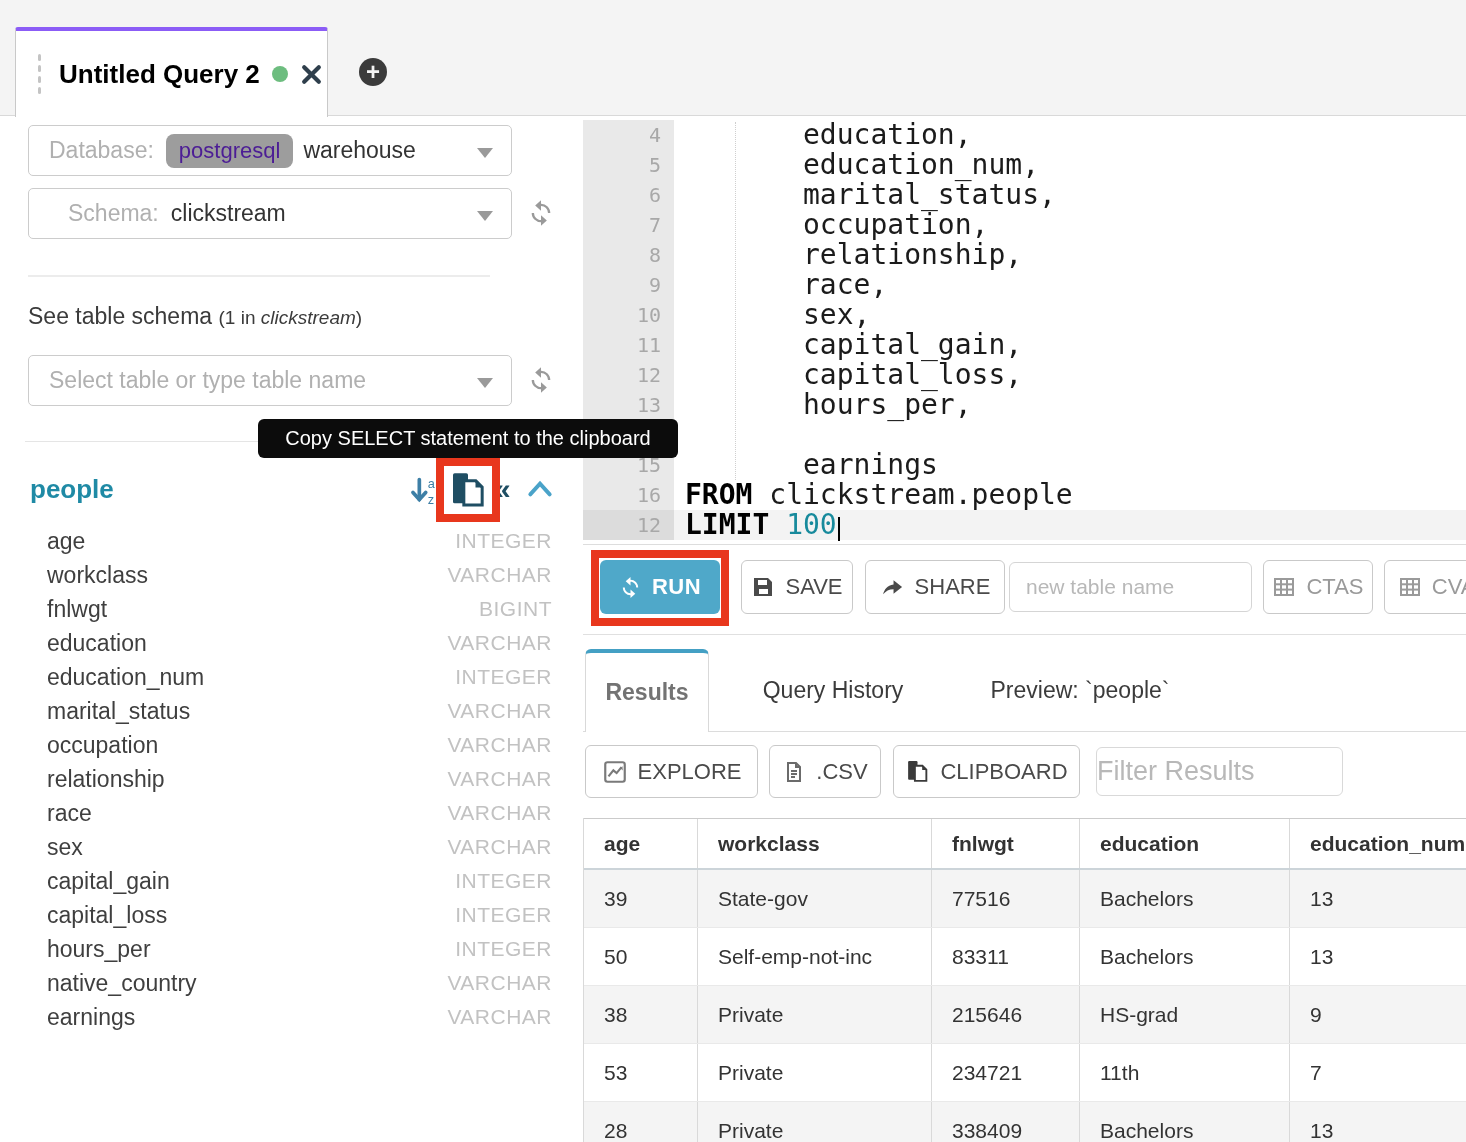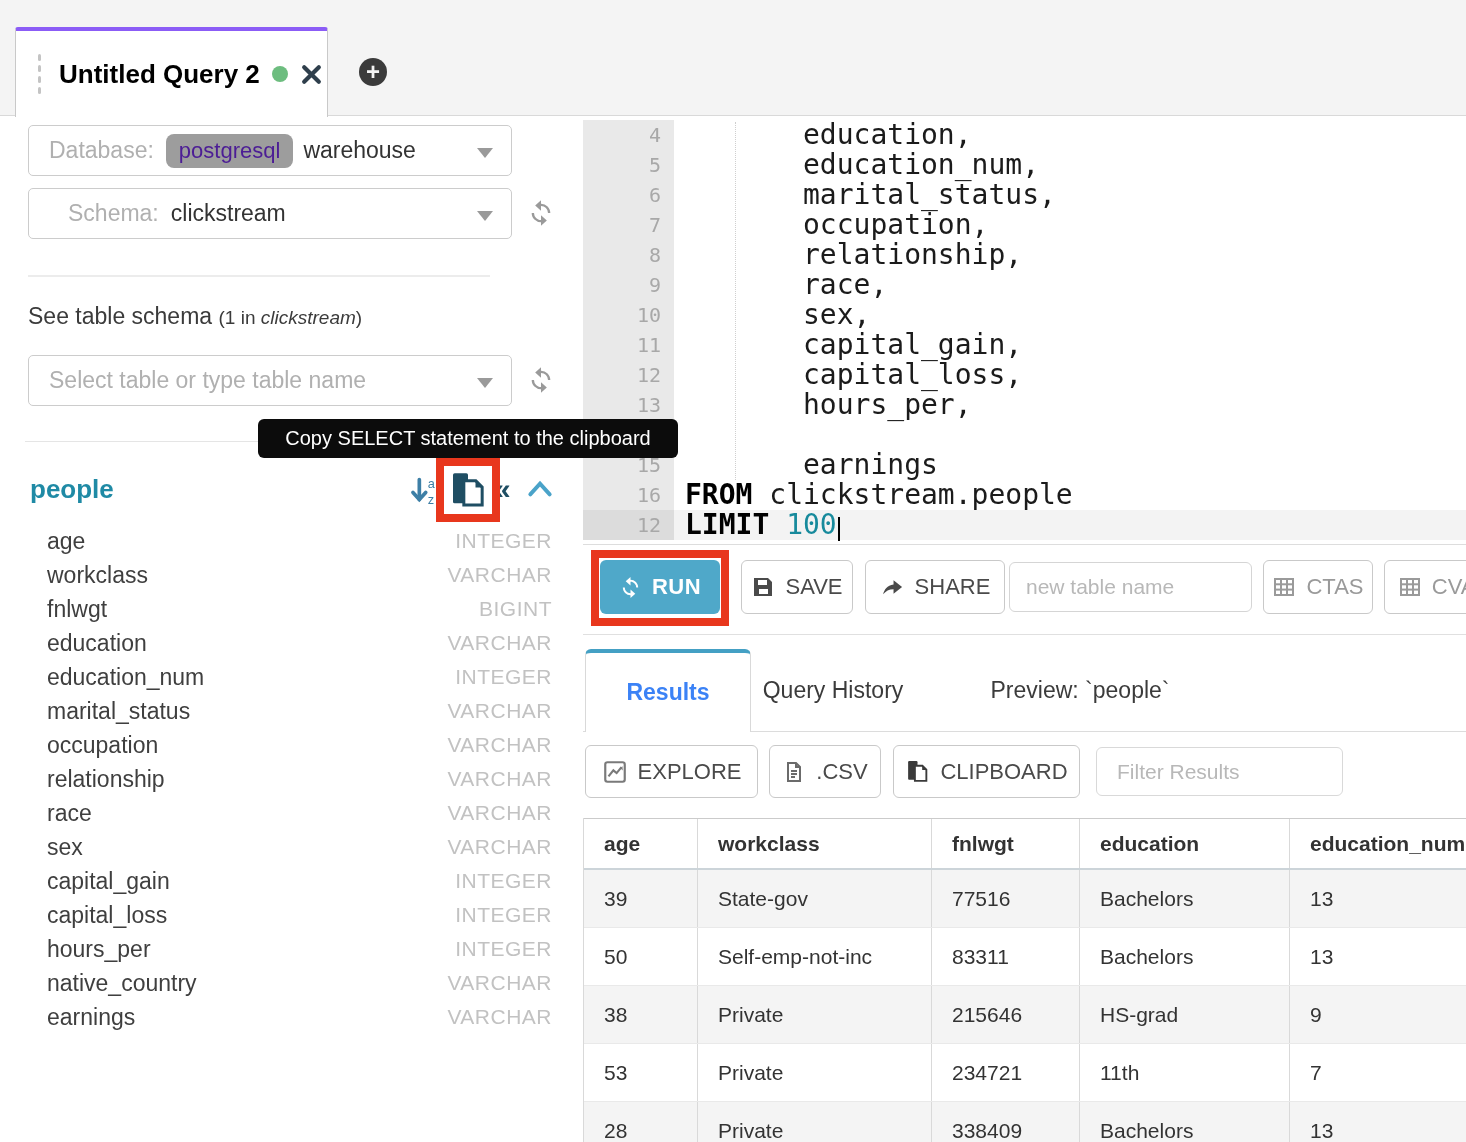--- a/index.html
+++ b/index.html
@@ -82,35 +82,35 @@
   #save-btn { left:741px; top:560px; width:112px; }
   #share-btn { left:865px; top:560px; width:140px; }
   #new-table-input { position:absolute; left:1009px; top:562px; width:243px; height:50px; border:1px solid #d5d5d5;
     border-radius:6px; font-size:21px; padding:0 16px; color:#333; outline:none; font-family:"Liberation Sans",sans-serif; }
   #new-table-input::placeholder { color:#b8b8b8; }
   #ctas-btn { left:1263px; top:560px; width:110px; color:#9a9a9a; }
   #cvas-btn { left:1384px; top:560px; width:120px; color:#9a9a9a; }
   #toolbar-divider { left:583px; top:634px; width:883px; height:1px; background:#e0e0e0; }
 
   
-  #tab-results { left:585px; top:649px; width:166px; height:83px; background:#fff; z-index:2;
+  #tab-results { left:585px; top:649px; width:124px; height:83px; background:#fff; z-index:2;
     border:1px solid #d9d9d9; border-top:4px solid #44a0c4; border-bottom:none; border-radius:6px 6px 0 0;
-    display:flex; align-items:center; justify-content:center; font-size:23px; font-weight:bold; color:#3b82f6; }
+    display:flex; align-items:center; justify-content:center; font-size:23px; font-weight:bold; color:#737373; }
   .plain-tab { position:absolute; top:649px; height:83px; display:flex; align-items:center; justify-content:center;
     font-size:23px; color:#3b3b3b; }
   #tab-history { left:740px; width:186px; }
   #tab-preview { left:945px; width:270px; }
   #tabs-border { left:583px; top:731px; width:883px; height:1px; background:#dcdcdc; z-index:1; }
 
   
   #explore-btn { left:585px; top:745px; width:173px; height:53px; }
   #csv-btn { left:769px; top:745px; width:112px; height:53px; }
   #clipboard-btn { left:893px; top:745px; width:187px; height:53px; }
   #filter-input { position:absolute; left:1096px; top:747px; width:247px; height:49px; border:1px solid #d9d9d9;
-    border-radius:6px; font-size:21px; padding:0 20px; color:#be185d; outline:none; font-family:"Liberation Sans",sans-serif; }
+    border-radius:6px; font-size:27px; padding:0 0; color:#be185d; outline:none; font-family:"Liberation Sans",sans-serif; }
   #filter-input::placeholder { color:#b8b8b8; }
 
   
   #results-table { left:583px; top:818px; width:884px; border-left:1px solid #d9d9d9; }
   .t-row { display:grid; grid-template-columns:114px 234px 148px 210px 178px; }
   .t-head { height:52px; background:#fff; border-top:1px solid #cbcbcb; border-bottom:2px solid #ccd4d9; }
   .t-cell { display:flex; align-items:center; padding-left:20px; font-size:21px; color:#333;
     border-right:1px solid #d9d9d9; overflow:hidden; white-space:nowrap; }
   .t-cell:last-child { border-right:none; }
   .t-head .t-cell { font-weight:bold; }

